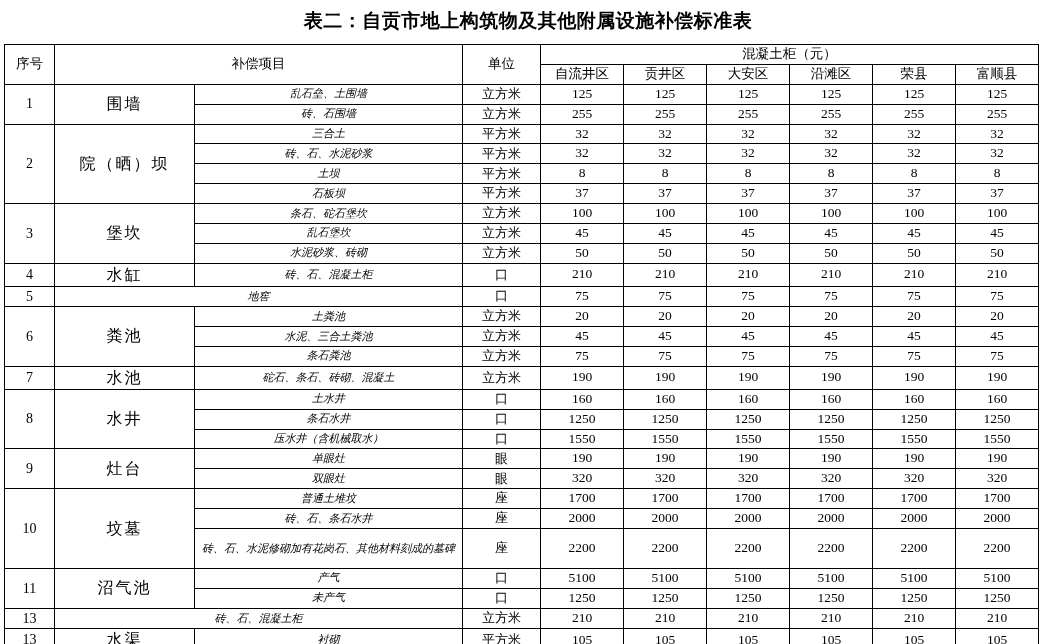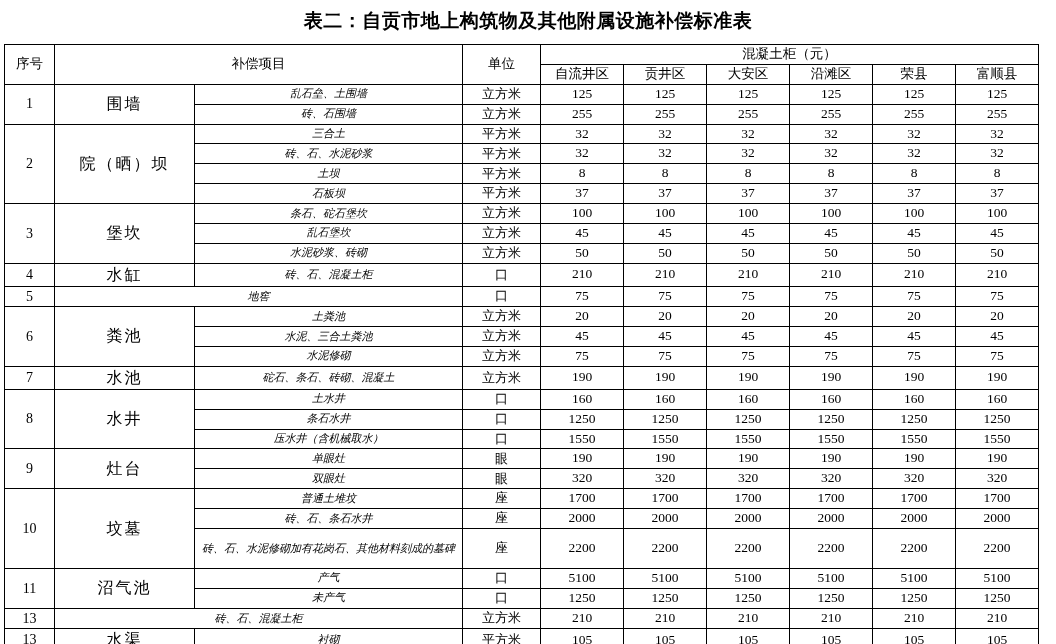--- a/index.html
+++ b/index.html
@@ -248,21 +248,21 @@
           <td class="item">水泥、三合土粪池</td>
           <td class="unit">立方米</td>
           <td class="num">45</td>
           <td class="num">45</td>
           <td class="num">45</td>
           <td class="num">45</td>
           <td class="num">45</td>
           <td class="num">45</td>
         </tr>
         <tr>
-          <td class="item">水泥修砌</td>
+          <td class="item">条石粪池</td>
           <td class="unit">立方米</td>
           <td class="num">75</td>
           <td class="num">75</td>
           <td class="num">75</td>
           <td class="num">75</td>
           <td class="num">75</td>
           <td class="num">75</td>
         </tr>
         <tr>
           <td class="seq" rowspan="1">7</td>

